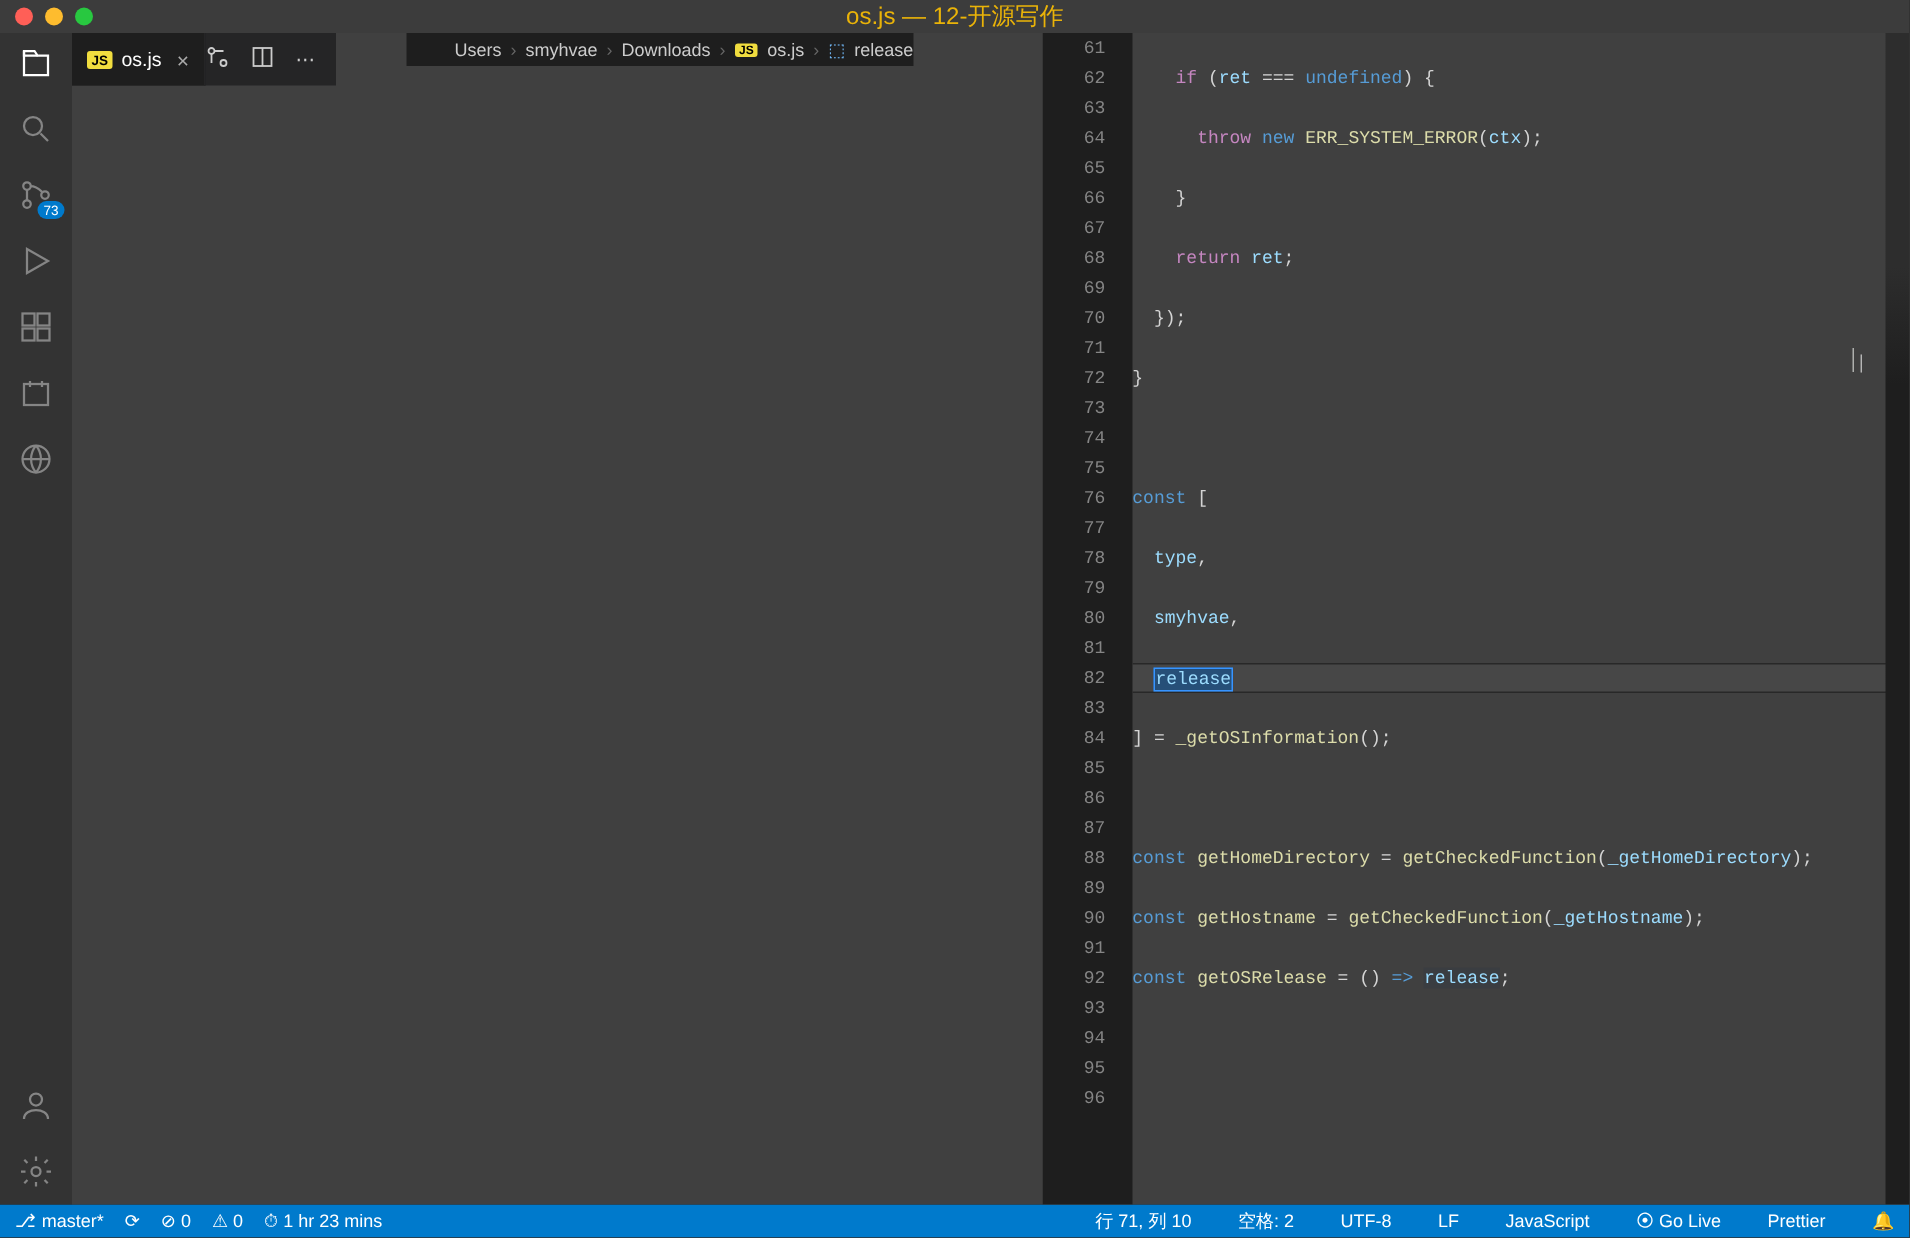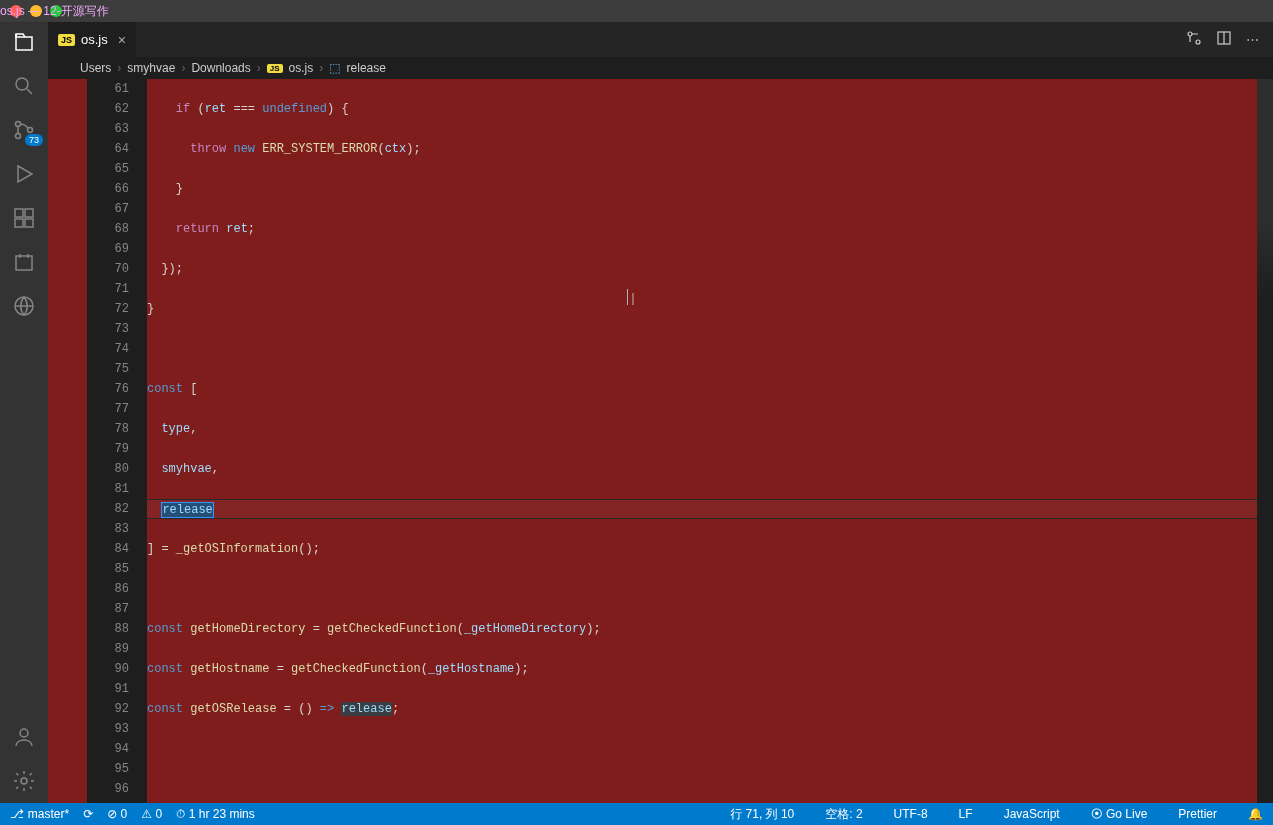--- a/index.html
+++ b/index.html
@@ -1,30 +1,30 @@
 <!DOCTYPE html>
 <html><head>
 <meta charset="utf-8">
 <style>
 * { margin:0; padding:0; box-sizing:border-box; }
 body { font-family: -apple-system, "SF Pro", "Helvetica Neue", sans-serif; background:#1e1e1e; color:#d4d4d4; font-size:13px; width:1273px; height:825px; overflow:hidden; user-select:none; }
 .titlebar { height:22px; background:#3c3c3c; display:flex; align-items:center; position:relative; }
 .traffic { display:flex; gap:8px; padding-left:10px; }
 .traffic span { width:12px; height:12px; border-radius:50%; }
-.title-center { position:absolute; left:0; right:0; font-size:12px; color:#f0abfc; pointer-events:none; }
+.title-center { position:absolute; left:0; right:0; text-align:center; font-size:16px; color:#eab308; pointer-events:none; }
 
 .main { display:flex; height:calc(100% - 22px - 22px); }
 
 .activity { width:48px; background:#333333; display:flex; flex-direction:column; align-items:center; padding-top:8px; gap:20px; }
 .activity .icon { width:24px; height:24px; display:flex; align-items:center; justify-content:center; color:#858585; font-size:20px; cursor:pointer; }
 .activity .icon.active { color:#fff; }
 .activity .spacer { flex:1; }
 .badge { position:absolute; background:#007acc; color:#fff; font-size:9px; border-radius:8px; padding:1px 4px; transform:translate(10px,10px); }
 
-.content { flex:1; display:flex; flex-direction:column; background:#7f1d1d; }
+.content { flex:1; display:flex; flex-direction:row; background:#404040;gap:47px; }
 
 .tabs { height:35px; background:#252526; display:flex; }
 .tab { display:flex; align-items:center; gap:6px; padding:0 10px; background:#1e1e1e; border-right:1px solid #252526; font-size:13px; color:#fff; cursor:pointer; }
 .tab .js-badge { background:#f1dd3f; color:#000; font-weight:bold; font-size:9px; padding:1px 3px; border-radius:2px; }
 .tab .close { color:#aaa; font-size:14px; margin-left:4px; }
 .tab-actions { margin-left:auto; display:flex; align-items:center; gap:14px; padding-right:14px; color:#ccc; }
 
 .breadcrumb { height:22px; display:flex; align-items:center; padding-left:32px; font-size:12px; color:#ccc; gap:6px; background:#1e1e1e; }
 .breadcrumb .sep { color:#666; }
 .breadcrumb .js-badge { background:#f1dd3f; color:#000; font-weight:bold; font-size:8px; padding:0px 3px; border-radius:2px; }

